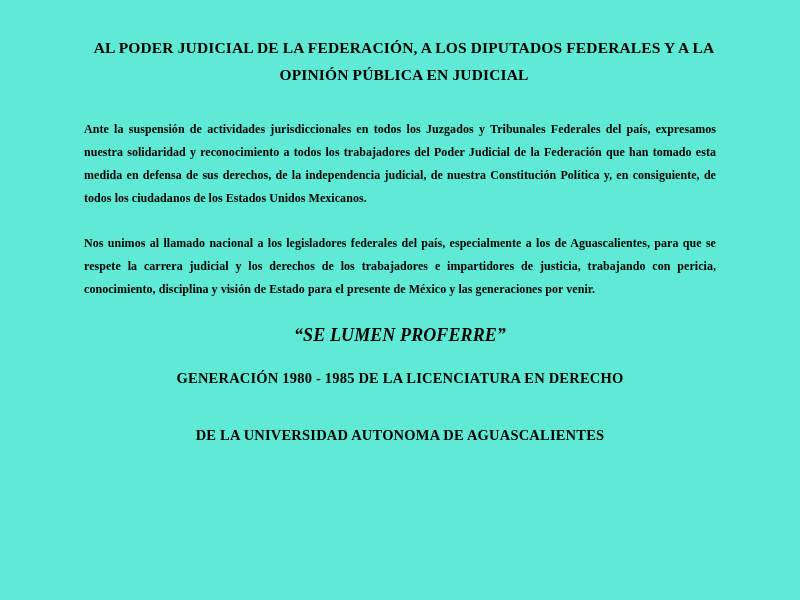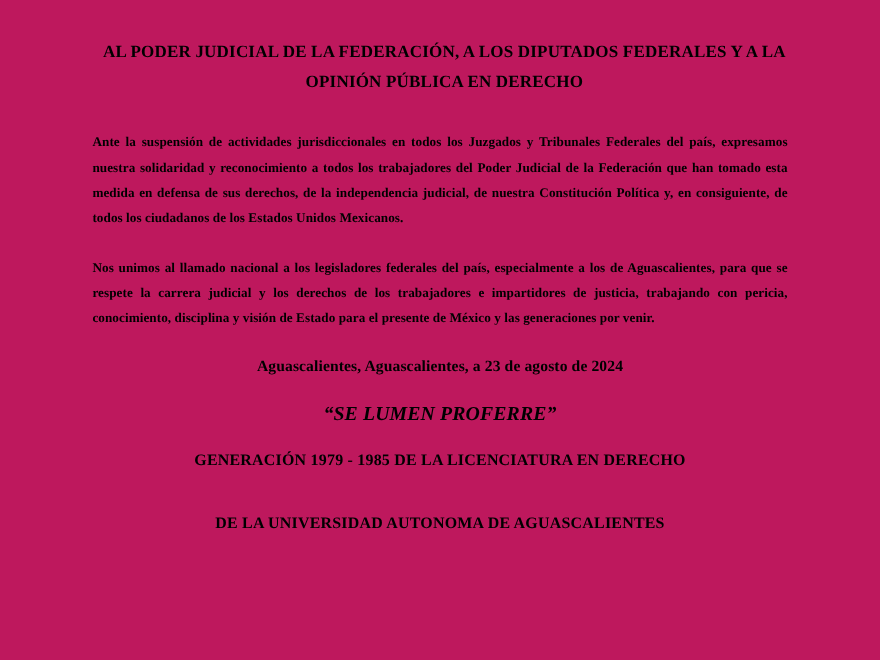--- a/index.html
+++ b/index.html
@@ -12,21 +12,21 @@
     background: #ffffff;
     font-family: "Liberation Serif", serif;
     color: #000000;
     overflow: hidden;
   }
   .page {
     width: 800px;
     height: 600px;
     box-sizing: border-box;
     padding: 34px 84px 10px 84px;
-    background: #be185d;
+    background: #5eead4;
     position: relative;
   }
   .heading {
     text-align: center;
     font-weight: bold;
     font-size: 15.5px;
     line-height: 1.75;
     letter-spacing: 0.15px;
     margin: 0 auto;
     width: 640px;
@@ -70,28 +70,27 @@
     margin-top: 40px;
   }
 </style>
 </head>
 <body>
 
 <div class="page">
 
   <div class="heading">
     <span class="line">AL PODER JUDICIAL DE LA FEDERACIÓN, A LOS DIPUTADOS FEDERALES Y A LA</span>
-    <span class="line">OPINIÓN PÚBLICA EN DERECHO</span>
+    <span class="line">OPINIÓN PÚBLICA EN JUDICIAL</span>
   </div>
 
   <div class="body-block">
     <p class="para">Ante la suspensión de actividades jurisdiccionales en todos los Juzgados y Tribunales Federales del país, expresamos nuestra solidaridad y reconocimiento a todos los trabajadores del Poder Judicial de la Federación que han tomado esta medida en defensa de sus derechos, de la independencia judicial, de nuestra Constitución Política y, en consiguiente, de todos los ciudadanos de los Estados Unidos Mexicanos.</p>
     <p class="para">Nos unimos al llamado nacional a los legisladores federales del país, especialmente a los de Aguascalientes, para que se respete la carrera judicial y los derechos de los trabajadores e impartidores de justicia, trabajando con pericia, conocimiento, disciplina y visión de Estado para el presente de México y las generaciones por venir.</p>
   </div>
 
   <div class="closing">
-    <span class="c-line">Aguascalientes, Aguascalientes, a 23 de agosto de 2024</span>
     <span class="c-line italic">“SE LUMEN PROFERRE”</span>
-    <span class="c-line caps">GENERACIÓN 1979 - 1985 DE LA LICENCIATURA EN DERECHO</span>
+    <span class="c-line caps">GENERACIÓN 1980 - 1985 DE LA LICENCIATURA EN DERECHO</span>
     <span class="c-line caps">DE LA UNIVERSIDAD AUTONOMA DE AGUASCALIENTES</span>
   </div>
 
 </div>
 
 </body></html>

